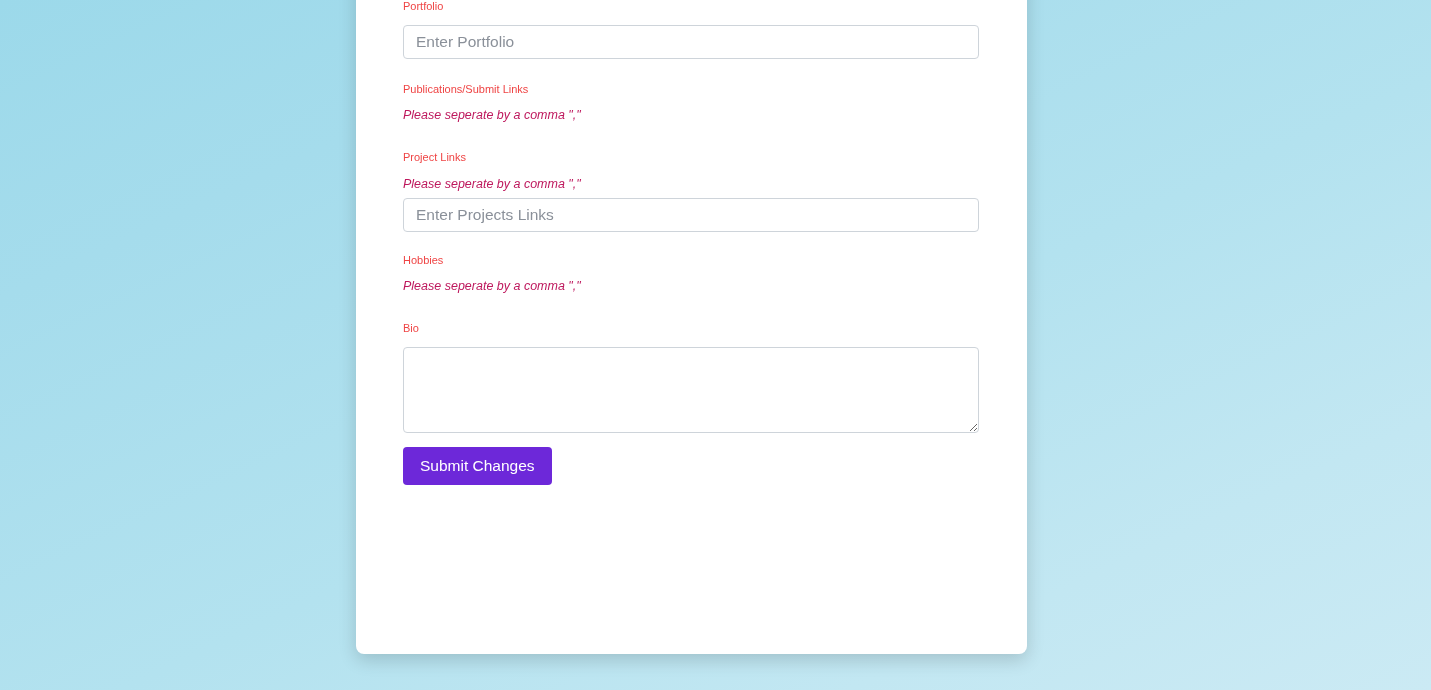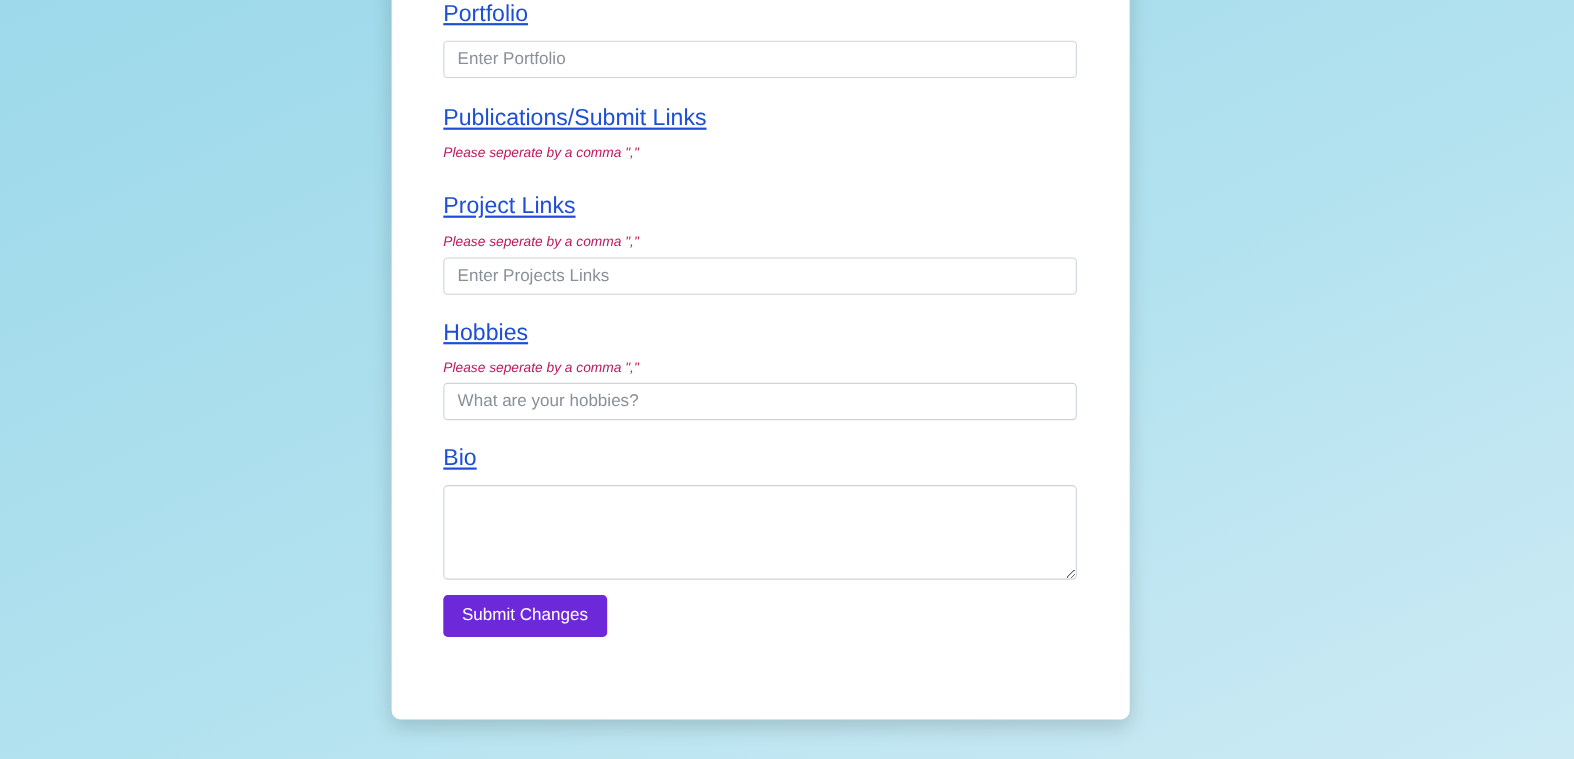--- a/index.html
+++ b/index.html
@@ -31,25 +31,24 @@
   #form-body {
     position: absolute;
     left: 47px;
     top: 260px;      
     width: 576px;
   }
 
   
   .field { margin-bottom: 0; }
   .field-label {
-    font-size: 21px;
-    color: #1d4ed8;
+    font-size: 11px;
+    color: #ef4444;
     line-height: 1.2;
     margin: 0 0 12px 0;
-    text-decoration: underline;
   }
   .field-hint {
     font-size: 12.5px;
     font-style: italic;
     color: #be185d;
     margin: 0 0 6px 0;
     line-height: 1.2;
   }
   .text-input {
     display: block;
@@ -127,21 +126,20 @@
       <div class="field-hint">Please seperate by a comma ","</div>
       <input class="text-input" type="text" placeholder="Enter Projects Links" style="">
     </div>
 
     <div class="spacer-md"></div>
 
     
     <div class="field">
       <div class="field-label">Hobbies</div>
       <div class="field-hint">Please seperate by a comma ","</div>
-      <input class="text-input" type="text" placeholder="What are your hobbies?" style="">
     </div>
 
     <div class="spacer-md"></div>
 
     
     <div class="field">
       <div class="field-label">Bio</div>
       <textarea class="text-area" placeholder="" style=""></textarea>
     </div>
 

